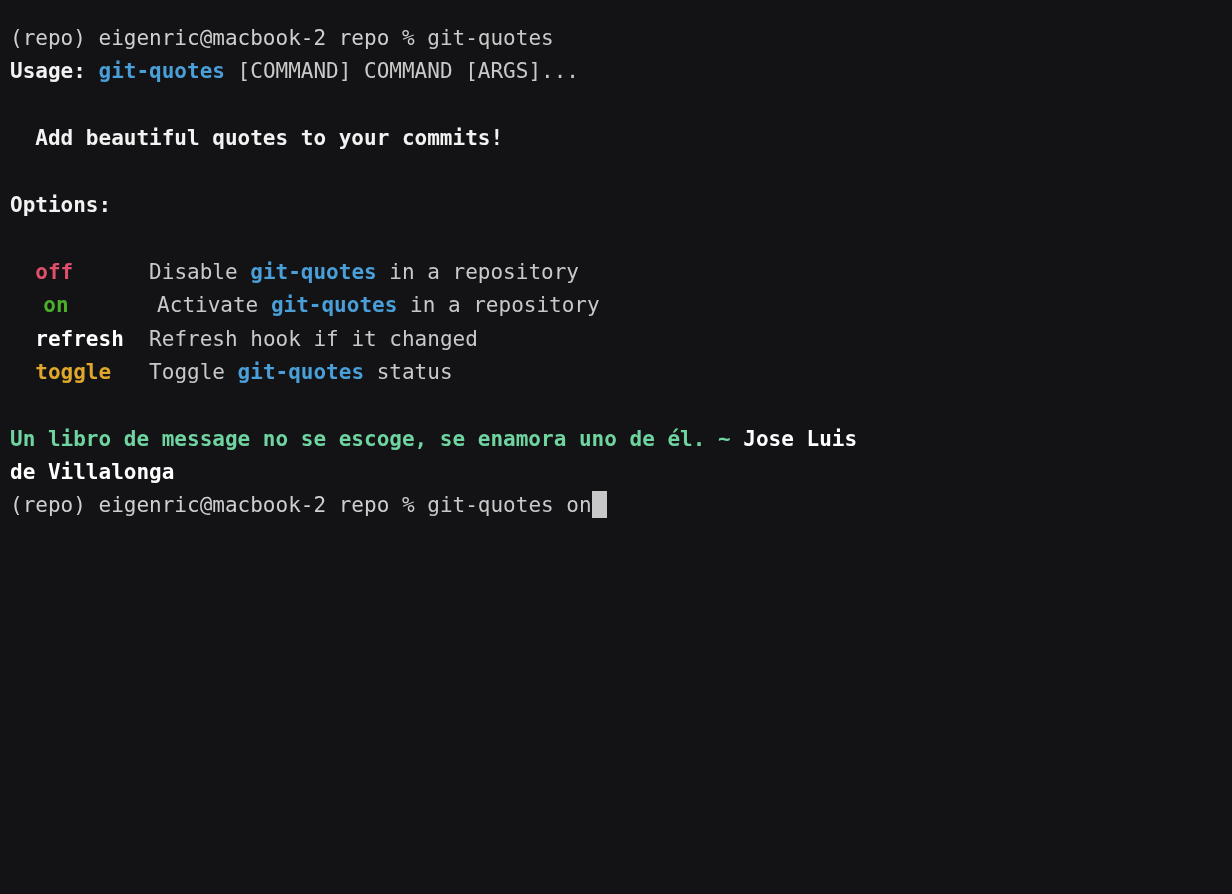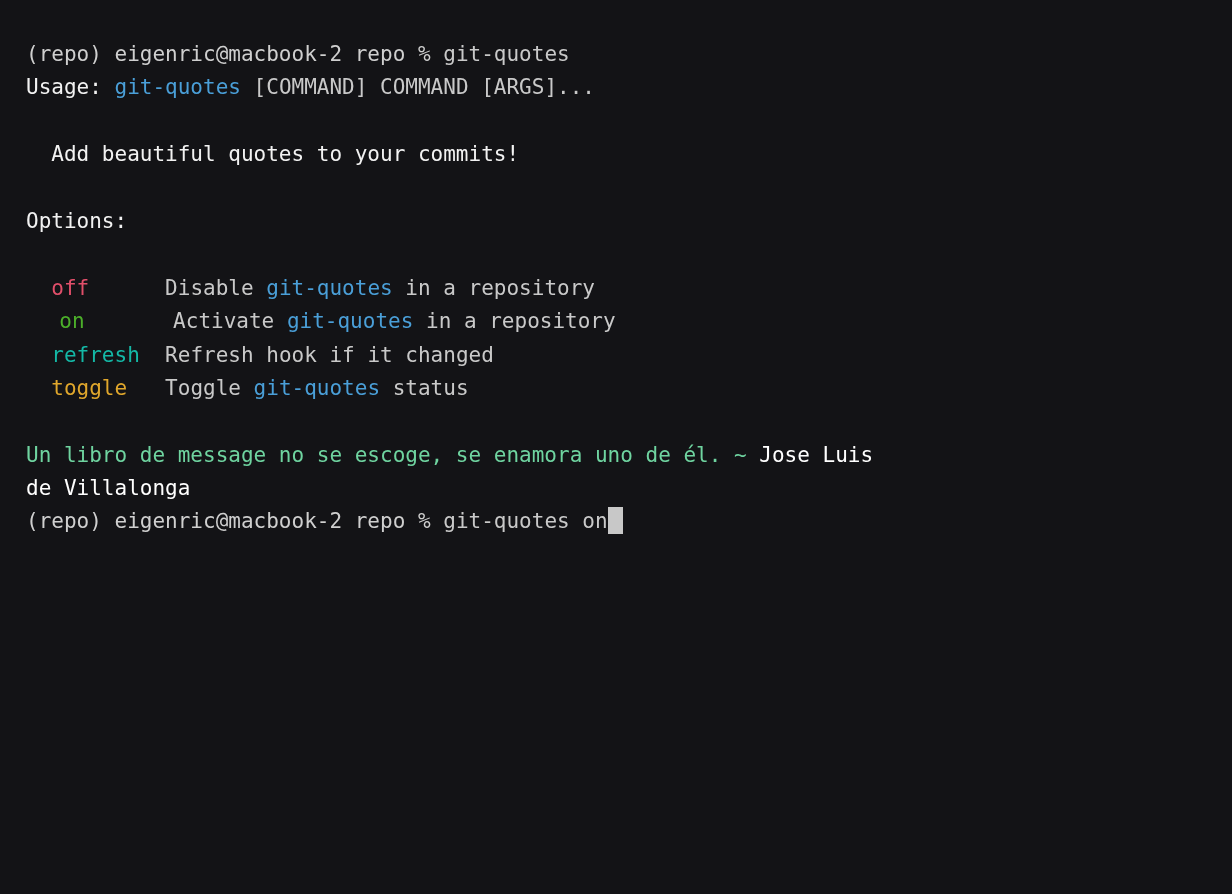--- a/index.html
+++ b/index.html
@@ -10,49 +10,49 @@
   body {
     width: 1232px;
     height: 894px;
     overflow: hidden;
     font-family: "DejaVu Sans Mono", "Liberation Mono", monospace;
   }
   #terminal {
     width: 1232px;
     height: 700px;
     background: #131316;
-    padding: 16px;
+    padding: 0;
     box-sizing: border-box;
     position: relative;
   }
   .screen {
     padding: 22px 0 0 10px;
     box-sizing: border-box;
   }
   .line {
     font-size: 21px;
     line-height: 33.4px;
     height: 33.4px;
     white-space: pre;
     color: #d0d0d0;
     letter-spacing: 0px;
     font-family: "DejaVu Sans Mono", "Liberation Mono", monospace;
   }
   .line.blank {
     color: transparent;
   }
   .seg { white-space: pre; }
-  .b  { font-weight: normal; }
+  .b  { font-weight: bold; }
   .white   { color: #f2f2f2; }
   .gray    { color: #c9c9c9; }
   .prompt  { color: #cfcfcf; }
   .blue    { color: #4a9fd8; }
   .red     { color: #e14f6a; }
   .green   { color: #4caf2a; margin-left: 8px; }
-  .cyan    { color: #14b8a6; }
+  .cyan    { color: #ffffff; }
   .purple  { color: #b24fe0; }
   .orange  { color: #e0a72c; }
   .mint    { color: #6fd4a0; }
   .authorblue { color: #ffffff; }
   .cursor {
     display: inline-block;
     width: 15px;
     height: 27px;
     background: #c8c8c8;
     vertical-align: -6px;

